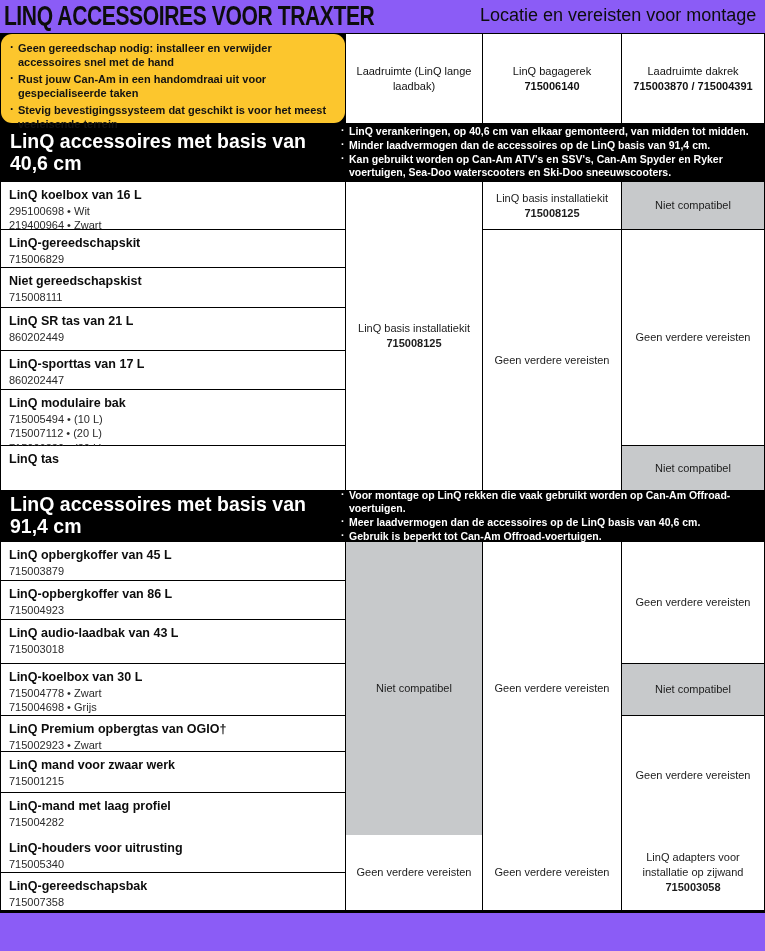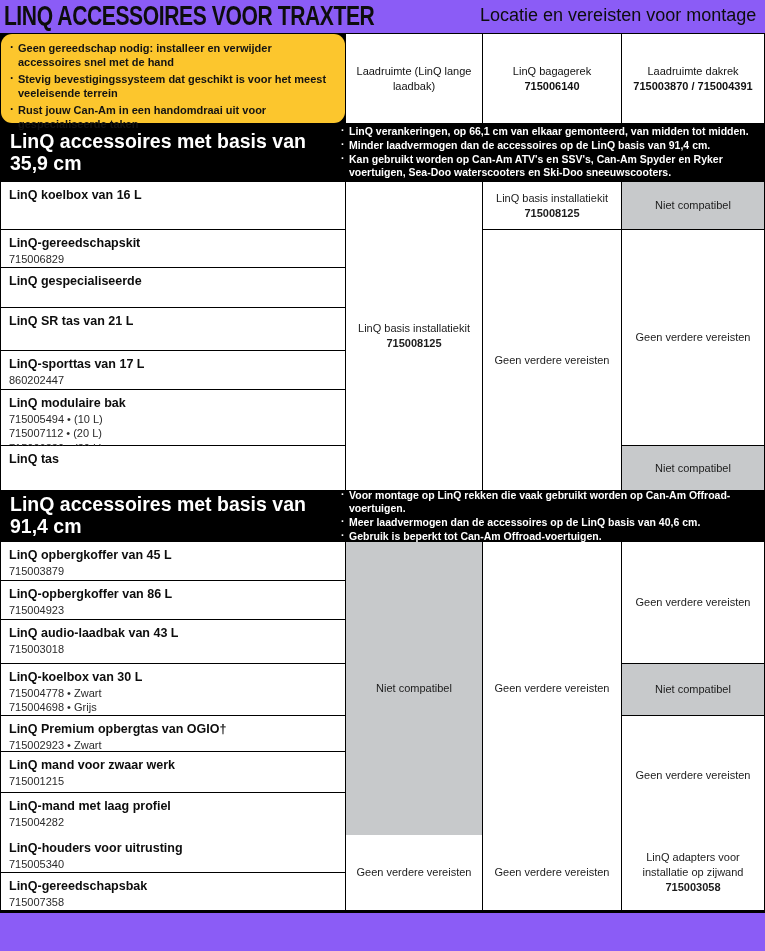--- a/index.html
+++ b/index.html
@@ -68,59 +68,63 @@
     <span class="page-title">LINQ ACCESSOIRES VOOR TRAXTER</span>
     <span class="page-subtitle">Locatie en vereisten voor montage</span>
   </div>
 
   <div class="table">
 
     <div class="grid header-row">
       <div class="intro-cell">
         <ul>
             <li>Geen gereedschap nodig: installeer en verwijder accessoires snel met de hand</li>
+            <li>Rust jouw Can-Am in een handomdraai uit voor gespecialiseerde taken</li>
             <li>Stevig bevestigingssysteem dat geschikt is voor het meest veeleisende terrein</li>
-            <li>Rust jouw Can-Am in een handomdraai uit voor gespecialiseerde taken</li>
           </ul>
       </div>
       <div class="col-head">
         <span>Laadruimte (LinQ lange laadbak)</span>
       </div>
       <div class="col-head">
         <span>LinQ bagagerek</span>
         <span class="part">715006140</span>
       </div>
       <div class="col-head">
         <span>Laadruimte dakrek</span>
         <span class="part">715003870 / 715004391</span>
       </div>
     </div>
 
     <div class="banner banner-s1">
-      <div class="banner-title">LinQ accessoires met basis van 35,9 cm</div>
+      <div class="banner-title">LinQ accessoires met basis van 40,6 cm</div>
       <ul>
-          <li>LinQ verankeringen, op 66,1 cm van elkaar gemonteerd, van midden tot midden.</li>
+          <li>LinQ verankeringen, op 40,6 cm van elkaar gemonteerd, van midden tot midden.</li>
           <li>Minder laadvermogen dan de accessoires op de LinQ basis van 91,4 cm.</li>
           <li>Kan gebruikt worden op Can-Am ATV's en SSV's, Can-Am Spyder en Ryker voertuigen, Sea-Doo waterscooters en Ski-Doo sneeuwscooters.</li>
         </ul>
     </div>
 
     <div class="grid sec1">
       <div class="product-cell">
         <div class="product-name">LinQ koelbox van 16 L</div>
+        <div class="product-parts">295100698 • Wit
+219400964 • Zwart</div>
       </div>
       <div class="product-cell">
         <div class="product-name">LinQ-gereedschapskit</div>
         <div class="product-parts">715006829</div>
       </div>
       <div class="product-cell">
-        <div class="product-name">LinQ gespecialiseerde</div>
+        <div class="product-name">Niet gereedschapskist</div>
+        <div class="product-parts">715008111</div>
       </div>
       <div class="product-cell">
         <div class="product-name">LinQ SR tas van 21 L</div>
+        <div class="product-parts">860202449</div>
       </div>
       <div class="product-cell">
         <div class="product-name">LinQ-sporttas van 17 L</div>
         <div class="product-parts">860202447</div>
       </div>
       <div class="product-cell">
         <div class="product-name">LinQ modulaire bak</div>
         <div class="product-parts">715005494 • (10 L)
 715007112 • (20 L)
 715006830 • (30 L)</div>

